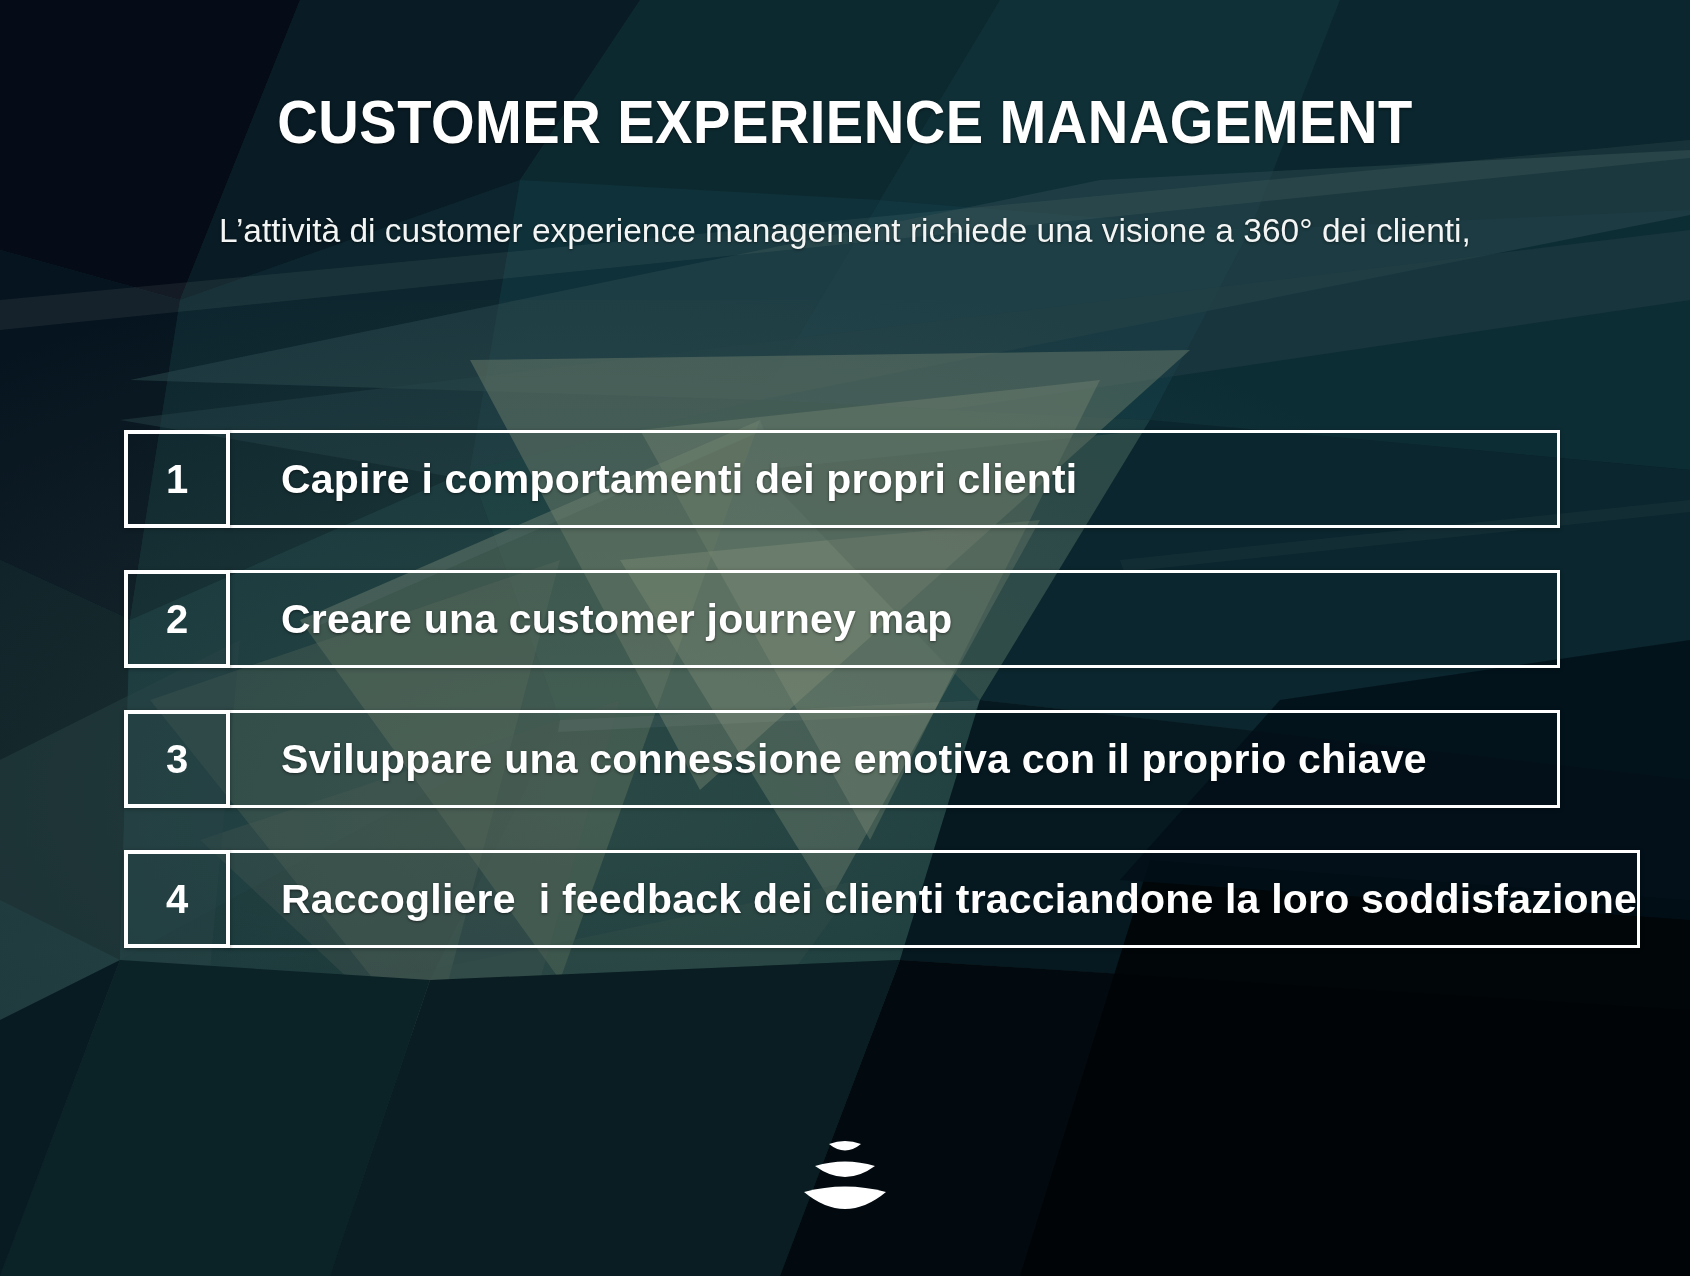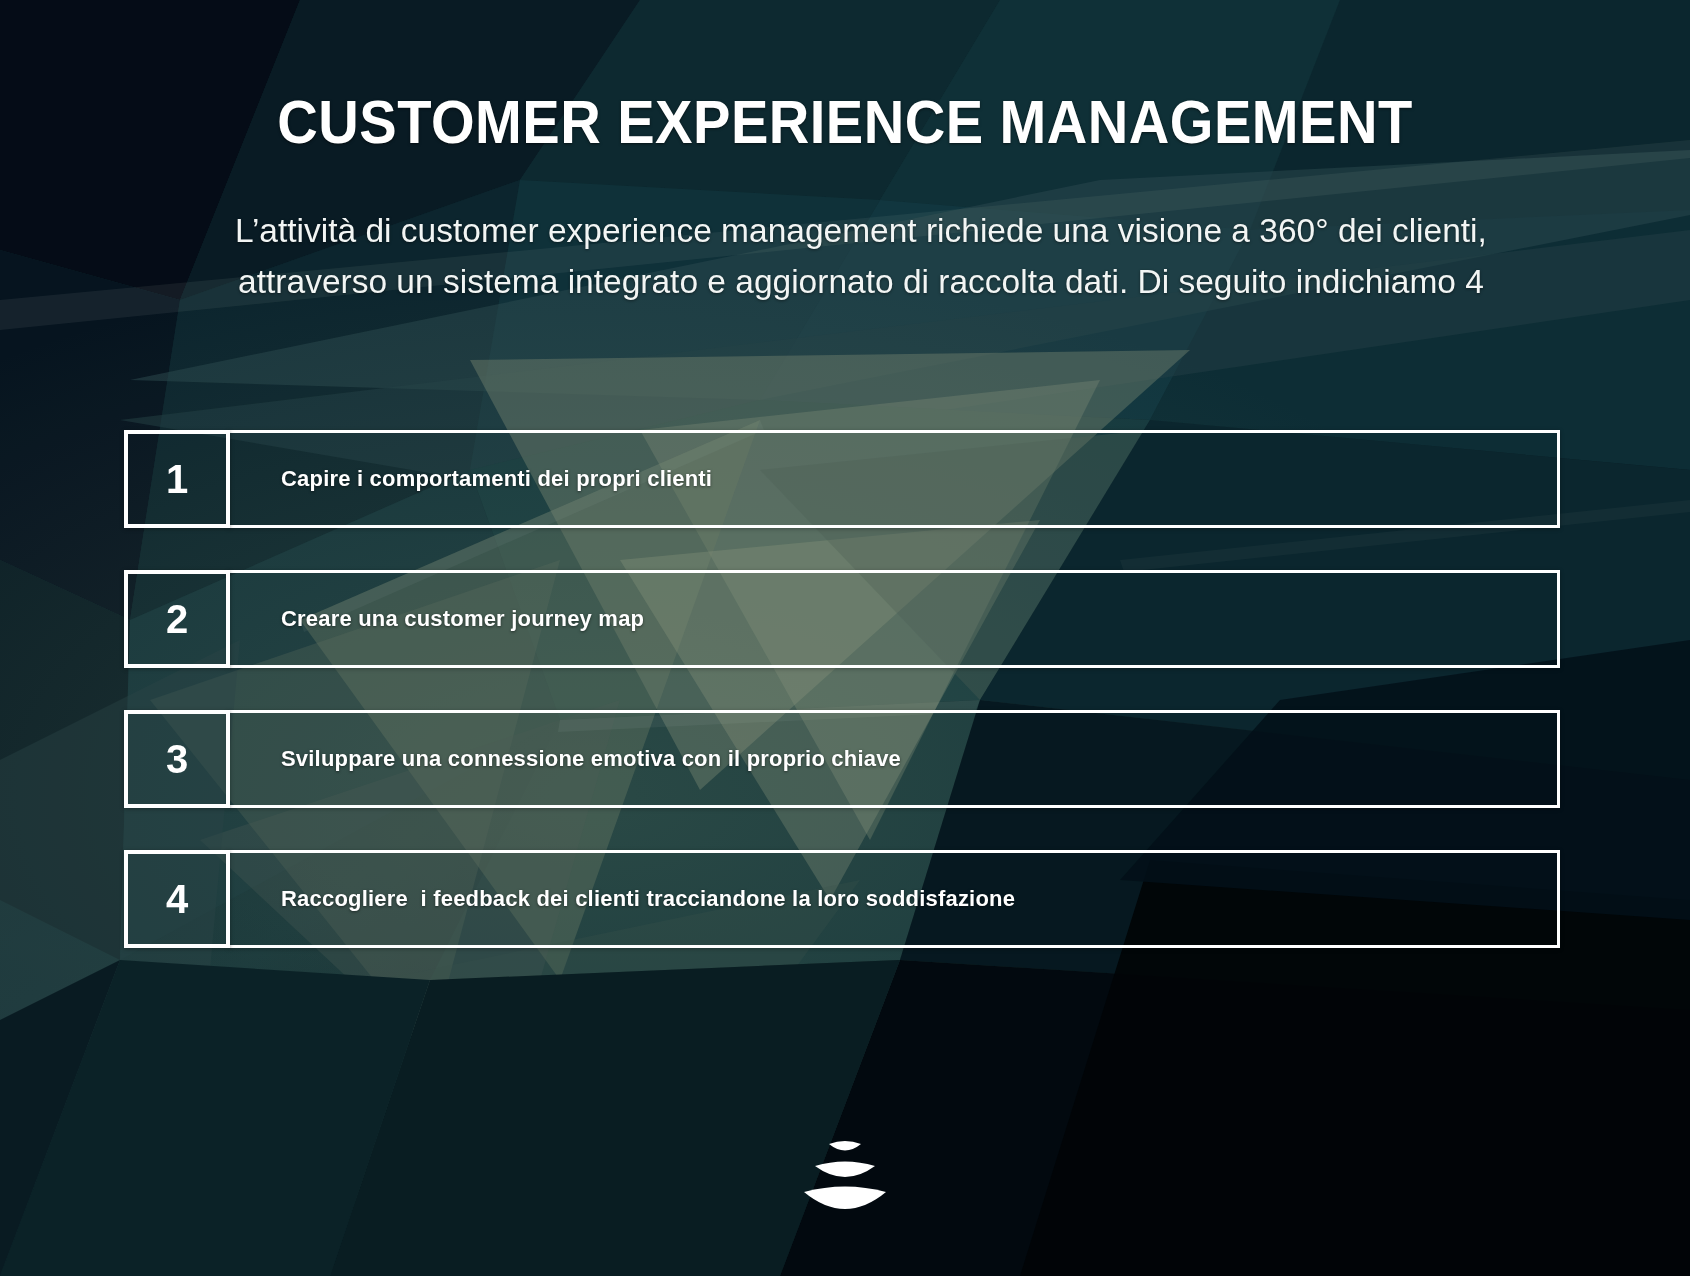--- a/index.html
+++ b/index.html
@@ -44,21 +44,21 @@
     transform: scaleX(0.92);
     transform-origin: center top;
     white-space: nowrap;
     text-shadow: 0 1px 3px rgba(0,0,0,0.55);
   }
 
   
   #intro {
     position: absolute;
     top: 205px;
-    left: 136px;
+    left: 120px;
     width: 1450px;
     text-align: center;
     color: #f2f5f4;
     font-size: 33.5px;
     font-weight: 400;
     line-height: 51px;
     text-shadow: 0 1px 3px rgba(0,0,0,0.45);
   }
   #intro .ln { display: block; }
 
@@ -107,21 +107,21 @@
     display: flex;
     align-items: center;
     margin-left: -2px;
     box-shadow: 0 1px 4px rgba(0,0,0,0.3);
   }
   .bar-text {
     padding-left: 53px;
     color: #ffffff;
     font-family: "Liberation Sans Narrow", "Liberation Sans", sans-serif;
     font-weight: bold;
-    font-size: 22px;
+    font-size: 41px;
     letter-spacing: 0.2px;
     white-space: pre;
     text-shadow: 0 1px 3px rgba(0,0,0,0.5);
   }
 
   
   #logo {
     position: absolute;
     left: 50%;
     transform: translateX(-50%);
@@ -198,21 +198,20 @@
 
     <rect x="0" y="0" width="1690" height="1276" fill="#000" opacity="0.04"></rect>
   </svg>
 
   <div id="content">
 
     <div id="title">CUSTOMER EXPERIENCE MANAGEMENT</div>
 
     <div id="intro">
       <span class="ln">L’attività di customer experience management richiede una visione a 360° dei clienti,</span>
-      <span class="ln">attraverso un sistema integrato e aggiornato di raccolta dati. Di seguito indichiamo 4</span>
     </div>
 
     <div id="rows">
 
       <div class="row">
         <div class="num-box">
           <span>1</span>
         </div>
         <div class="bar">
           <span class="bar-text">Capire i comportamenti dei propri clienti</span>

